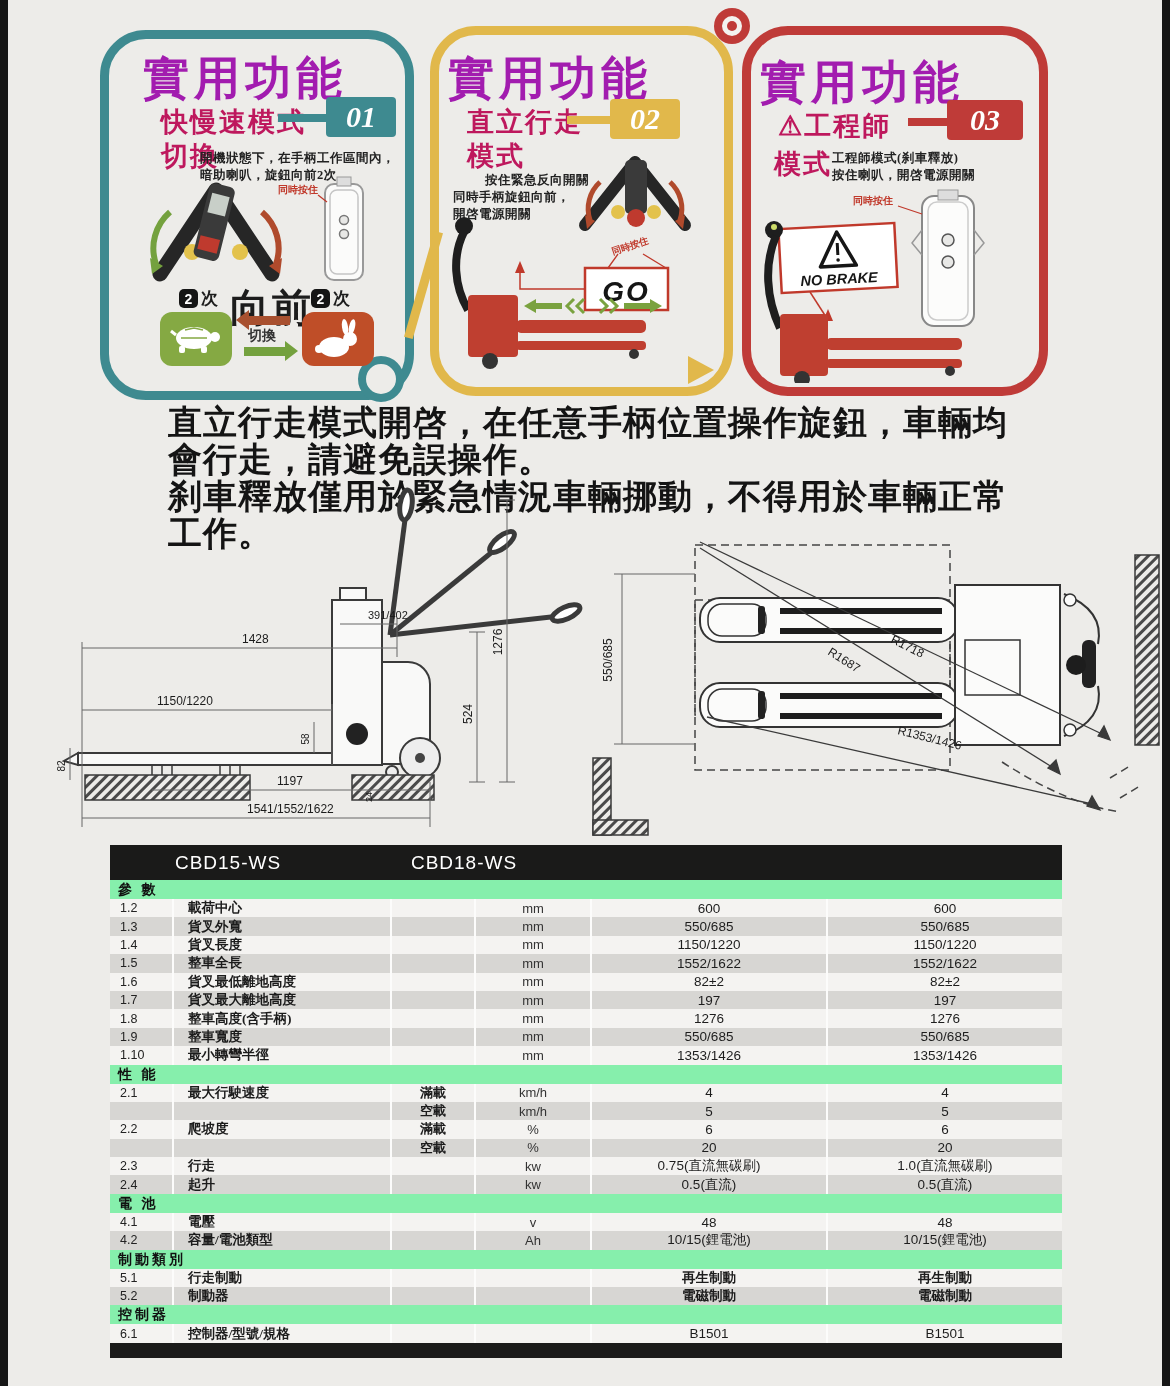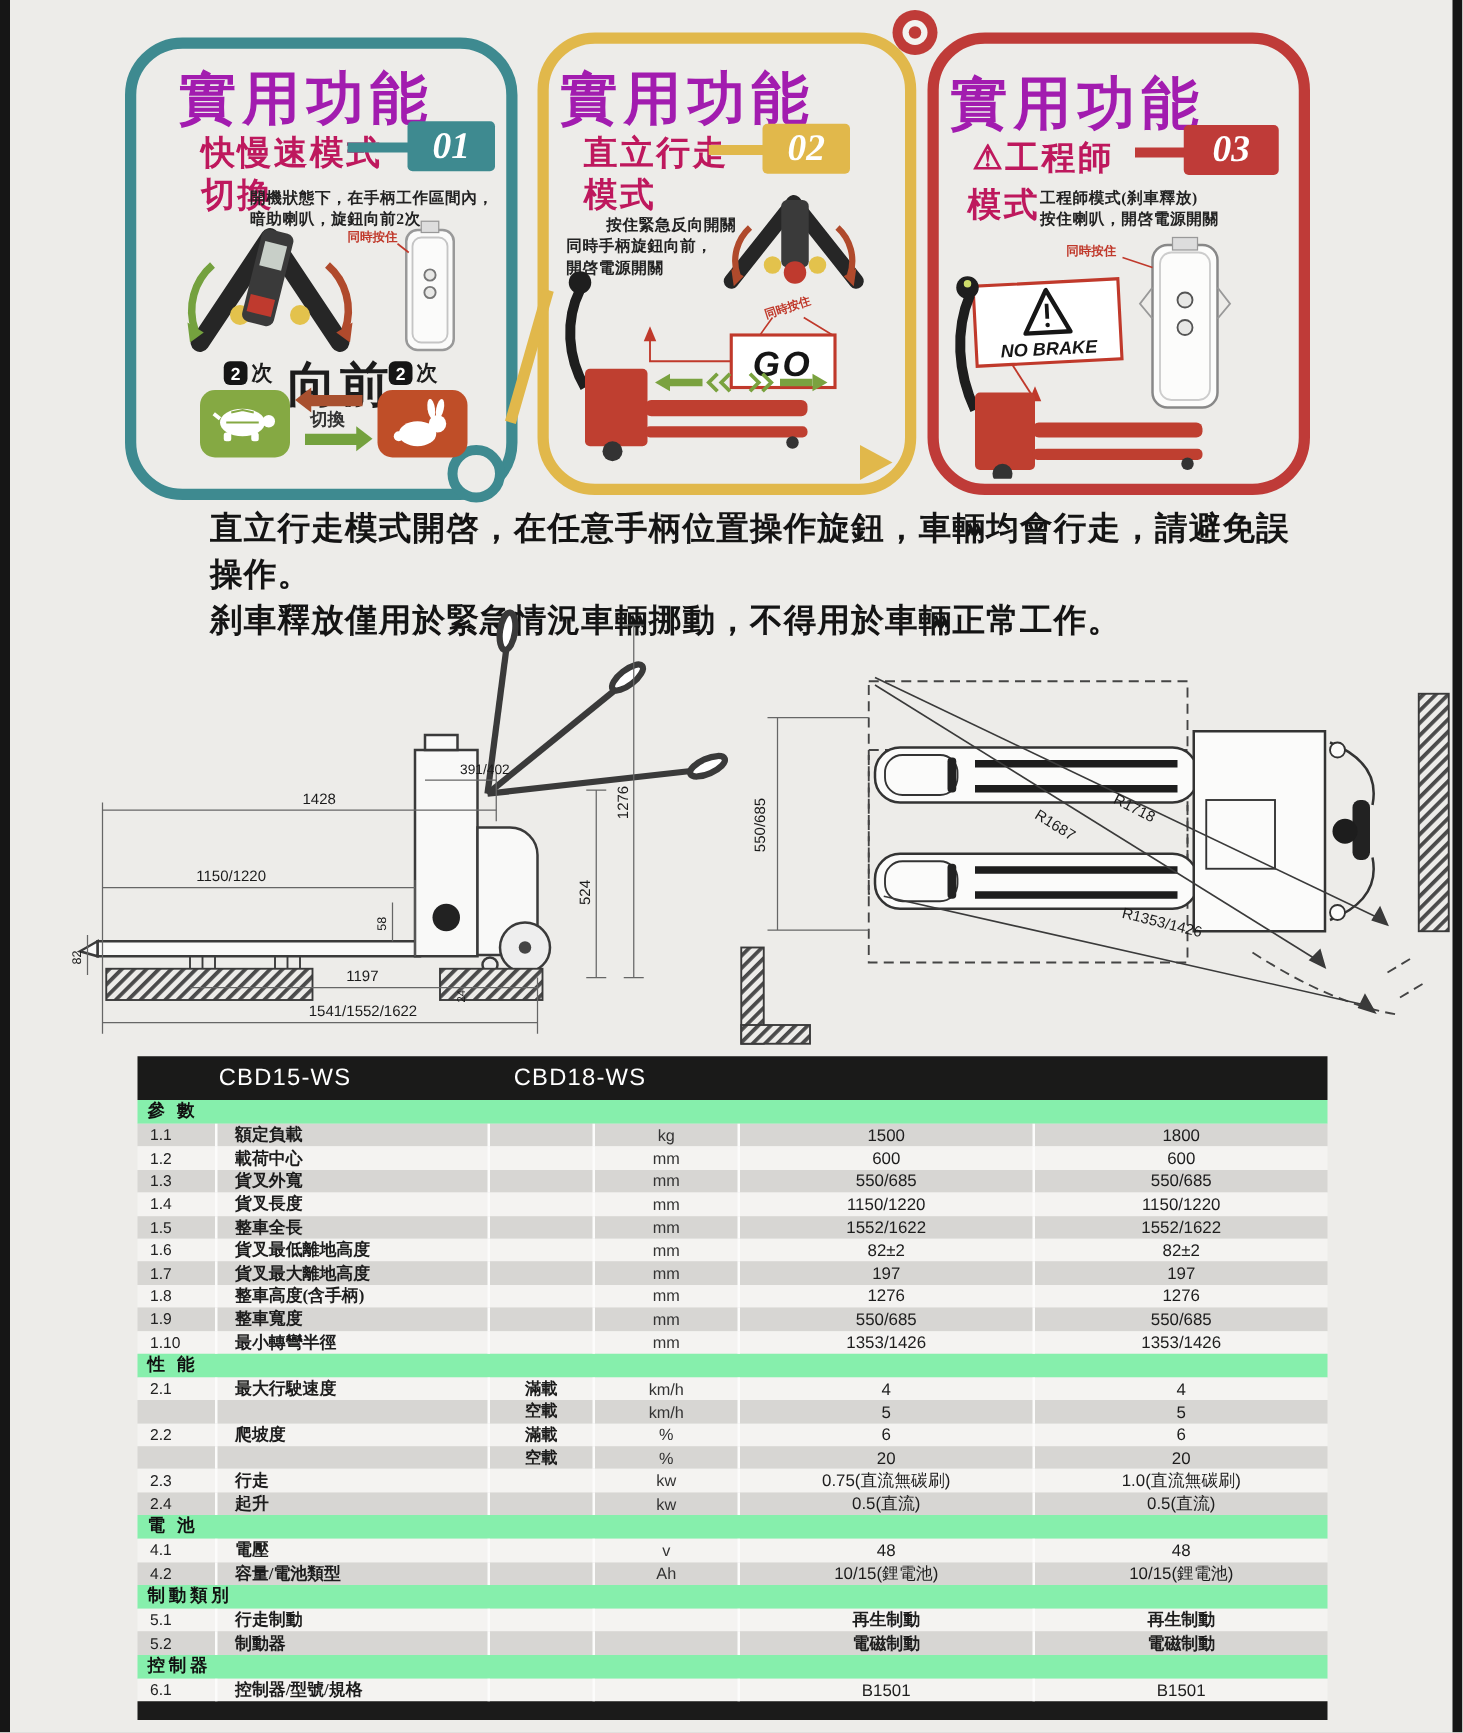--- a/index.html
+++ b/index.html
@@ -21,21 +21,21 @@
   .times .n{display:inline-flex;width:19px;height:19px;background:#151515;border-radius:5px;color:#fff;
             font-weight:bold;font-size:14px;align-items:center;justify-content:center;}
   .times .s{font-weight:bold;font-size:17px;}
   .fwd{position:absolute;font-weight:bold;font-size:39px;letter-spacing:3px;}
   .sw-label{position:absolute;font-weight:bold;font-size:14px;color:#333;}
   .arrow{position:absolute;height:9px;}
   .arrow:after{content:"";position:absolute;top:-6px;border-top:10px solid transparent;border-bottom:10px solid transparent;}
   .arrow.left:after{left:-12px;border-right:13px solid;}
   .arrow.right:after{right:-12px;border-left:13px solid;}
   
-  .notice{position:absolute;left:168px;top:404px;width:870px;font-weight:bold;font-size:26px;
+  .notice{position:absolute;left:168px;top:404px;width:870px;font-weight:bold;font-size:34px;
           line-height:37px;letter-spacing:1px;color:#141414;}
   
   .spec-table{position:absolute;left:110px;top:845px;width:952px;}
   .t-head{display:flex;align-items:center;height:35px;background:#1a1a19;color:#fff;}
   .th-model{width:480px;padding-left:55px;box-sizing:border-box;font-size:20px;font-weight:bold;letter-spacing:6px;}
   .th-col{width:236px;text-align:center;font-size:19px;font-weight:normal;letter-spacing:1px;}
   .t-section{height:19px;line-height:19px;background:#86efac;color:#111;
              font-weight:bold;font-size:14px;letter-spacing:3px;padding-left:8px;}
   .trow{display:flex;height:18.4px;align-items:center;font-size:13px;}
   .trow.g{background:#d7d6d3;} .trow.w{background:#f4f3f1;}
@@ -316,28 +316,20 @@
     </g>
   </svg>
 
   <div class="spec-table">
     <div class="t-head">
       <div class="th-col">CBD15-WS</div>
       <div class="th-col">CBD18-WS</div>
     </div>
 
     <div class="t-section serif">參 數</div>
-    <div class="trow g">
-        <span class="c no">1.1</span>
-        <span class="c name serif">額定負載</span>
-        <span class="c cond serif"></span>
-        <span class="c unit">kg</span>
-        <span class="c v1">1500</span>
-        <span class="c v2">1800</span>
-      </div>
     <div class="trow w">
         <span class="c no">1.2</span>
         <span class="c name serif">載荷中心</span>
         <span class="c cond serif"></span>
         <span class="c unit">mm</span>
         <span class="c v1">600</span>
         <span class="c v2">600</span>
       </div>
     <div class="trow g">
         <span class="c no">1.3</span>

